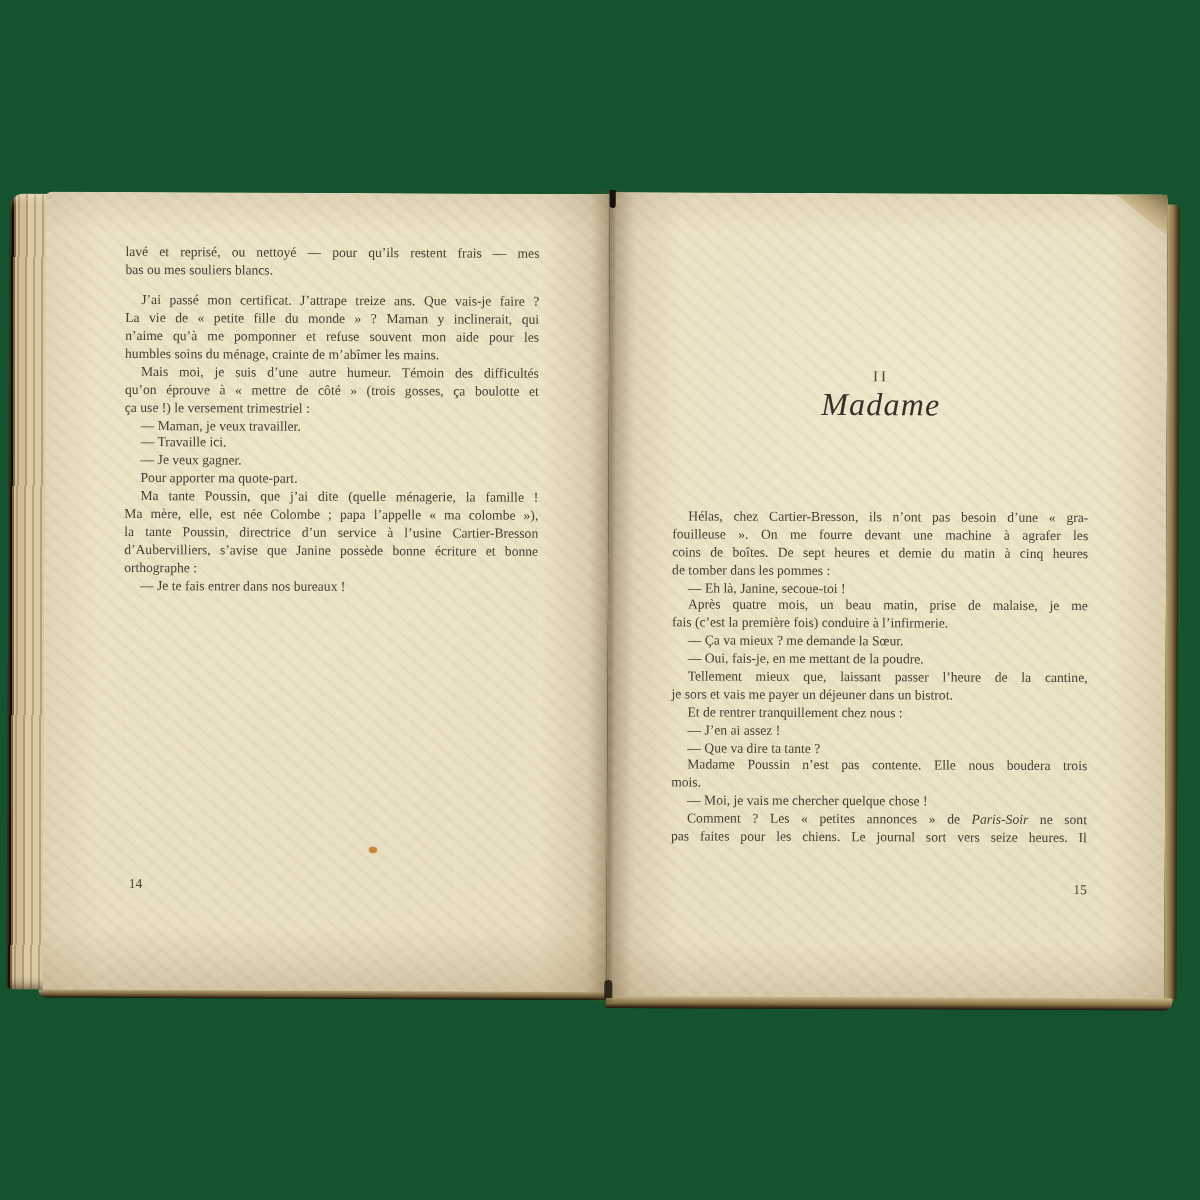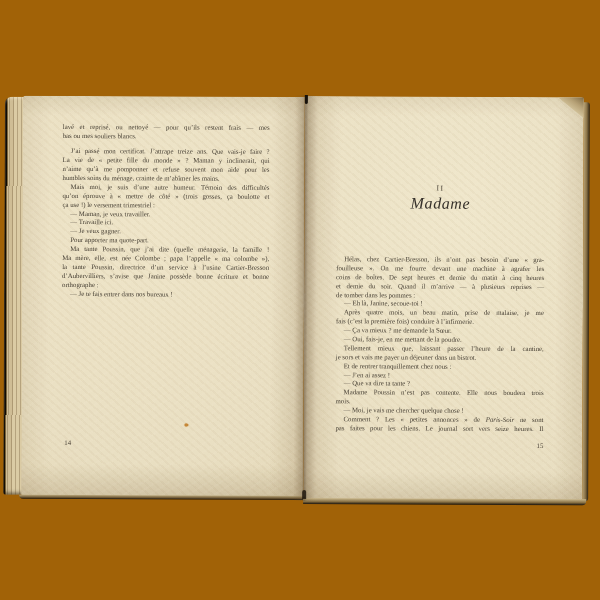--- a/index.html
+++ b/index.html
@@ -5,21 +5,21 @@
   html,body{
     margin:0; padding:0;
     width:600px; height:600px;
     background:#000;
     overflow:hidden;
     font-family:"Liberation Serif","DejaVu Serif",serif;
   }
   .stage{
     position:relative;
     width:600px; height:600px;
-    background:#a16207;
+    background:#14532d;
   }
   .book{
     position:absolute;
     left:4px; top:95px;
     width:585px; height:412px;
     transform:rotate(0.25deg);
   }
   
   .edge-left{
     position:absolute;
@@ -192,21 +192,20 @@
     </div>
 
     <div class="page page-right">
       <div class="fold"></div>
       <div class="chapnum">II</div>
       <div class="chaptitle">Madame</div>
       <div class="textblock tb-right">
           <div class="line ind just"><span class="lt" style="word-spacing: 3.673px;">Hélas, chez Cartier-Bresson, ils n’ont pas besoin d’une « gra-</span></div>
           <div class="line just"><span class="lt" style="word-spacing: 4.509px;">fouilleuse ». On me fourre devant une machine à agrafer les</span></div>
           <div class="line just"><span class="lt" style="word-spacing: 3.001px;">coins de boîtes. De sept heures et demie du matin à cinq heures</span></div>
-          <div class="line just"><span class="lt" style="word-spacing: 3.805px;">et demie du soir. Quand il m’arrive — à plusieurs reprises —</span></div>
           <div class="line"><span class="lt">de tomber dans les pommes :</span></div>
           <div class="line ind"><span class="lt">— Eh là, Janine, secoue-toi !</span></div>
           <div class="line ind just"><span class="lt" style="word-spacing: 4.273px;">Après quatre mois, un beau matin, prise de malaise, je me</span></div>
           <div class="line"><span class="lt">fais (c’est la première fois) conduire à l’infirmerie.</span></div>
           <div class="line ind"><span class="lt">— Ça va mieux ? me demande la Sœur.</span></div>
           <div class="line ind"><span class="lt">— Oui, fais-je, en me mettant de la poudre.</span></div>
           <div class="line ind just"><span class="lt" style="word-spacing: 5.191px;">Tellement mieux que, laissant passer l’heure de la cantine,</span></div>
           <div class="line"><span class="lt">je sors et vais me payer un déjeuner dans un bistrot.</span></div>
           <div class="line ind"><span class="lt">Et de rentrer tranquillement chez nous :</span></div>
           <div class="line ind"><span class="lt">— J’en ai assez !</span></div>

